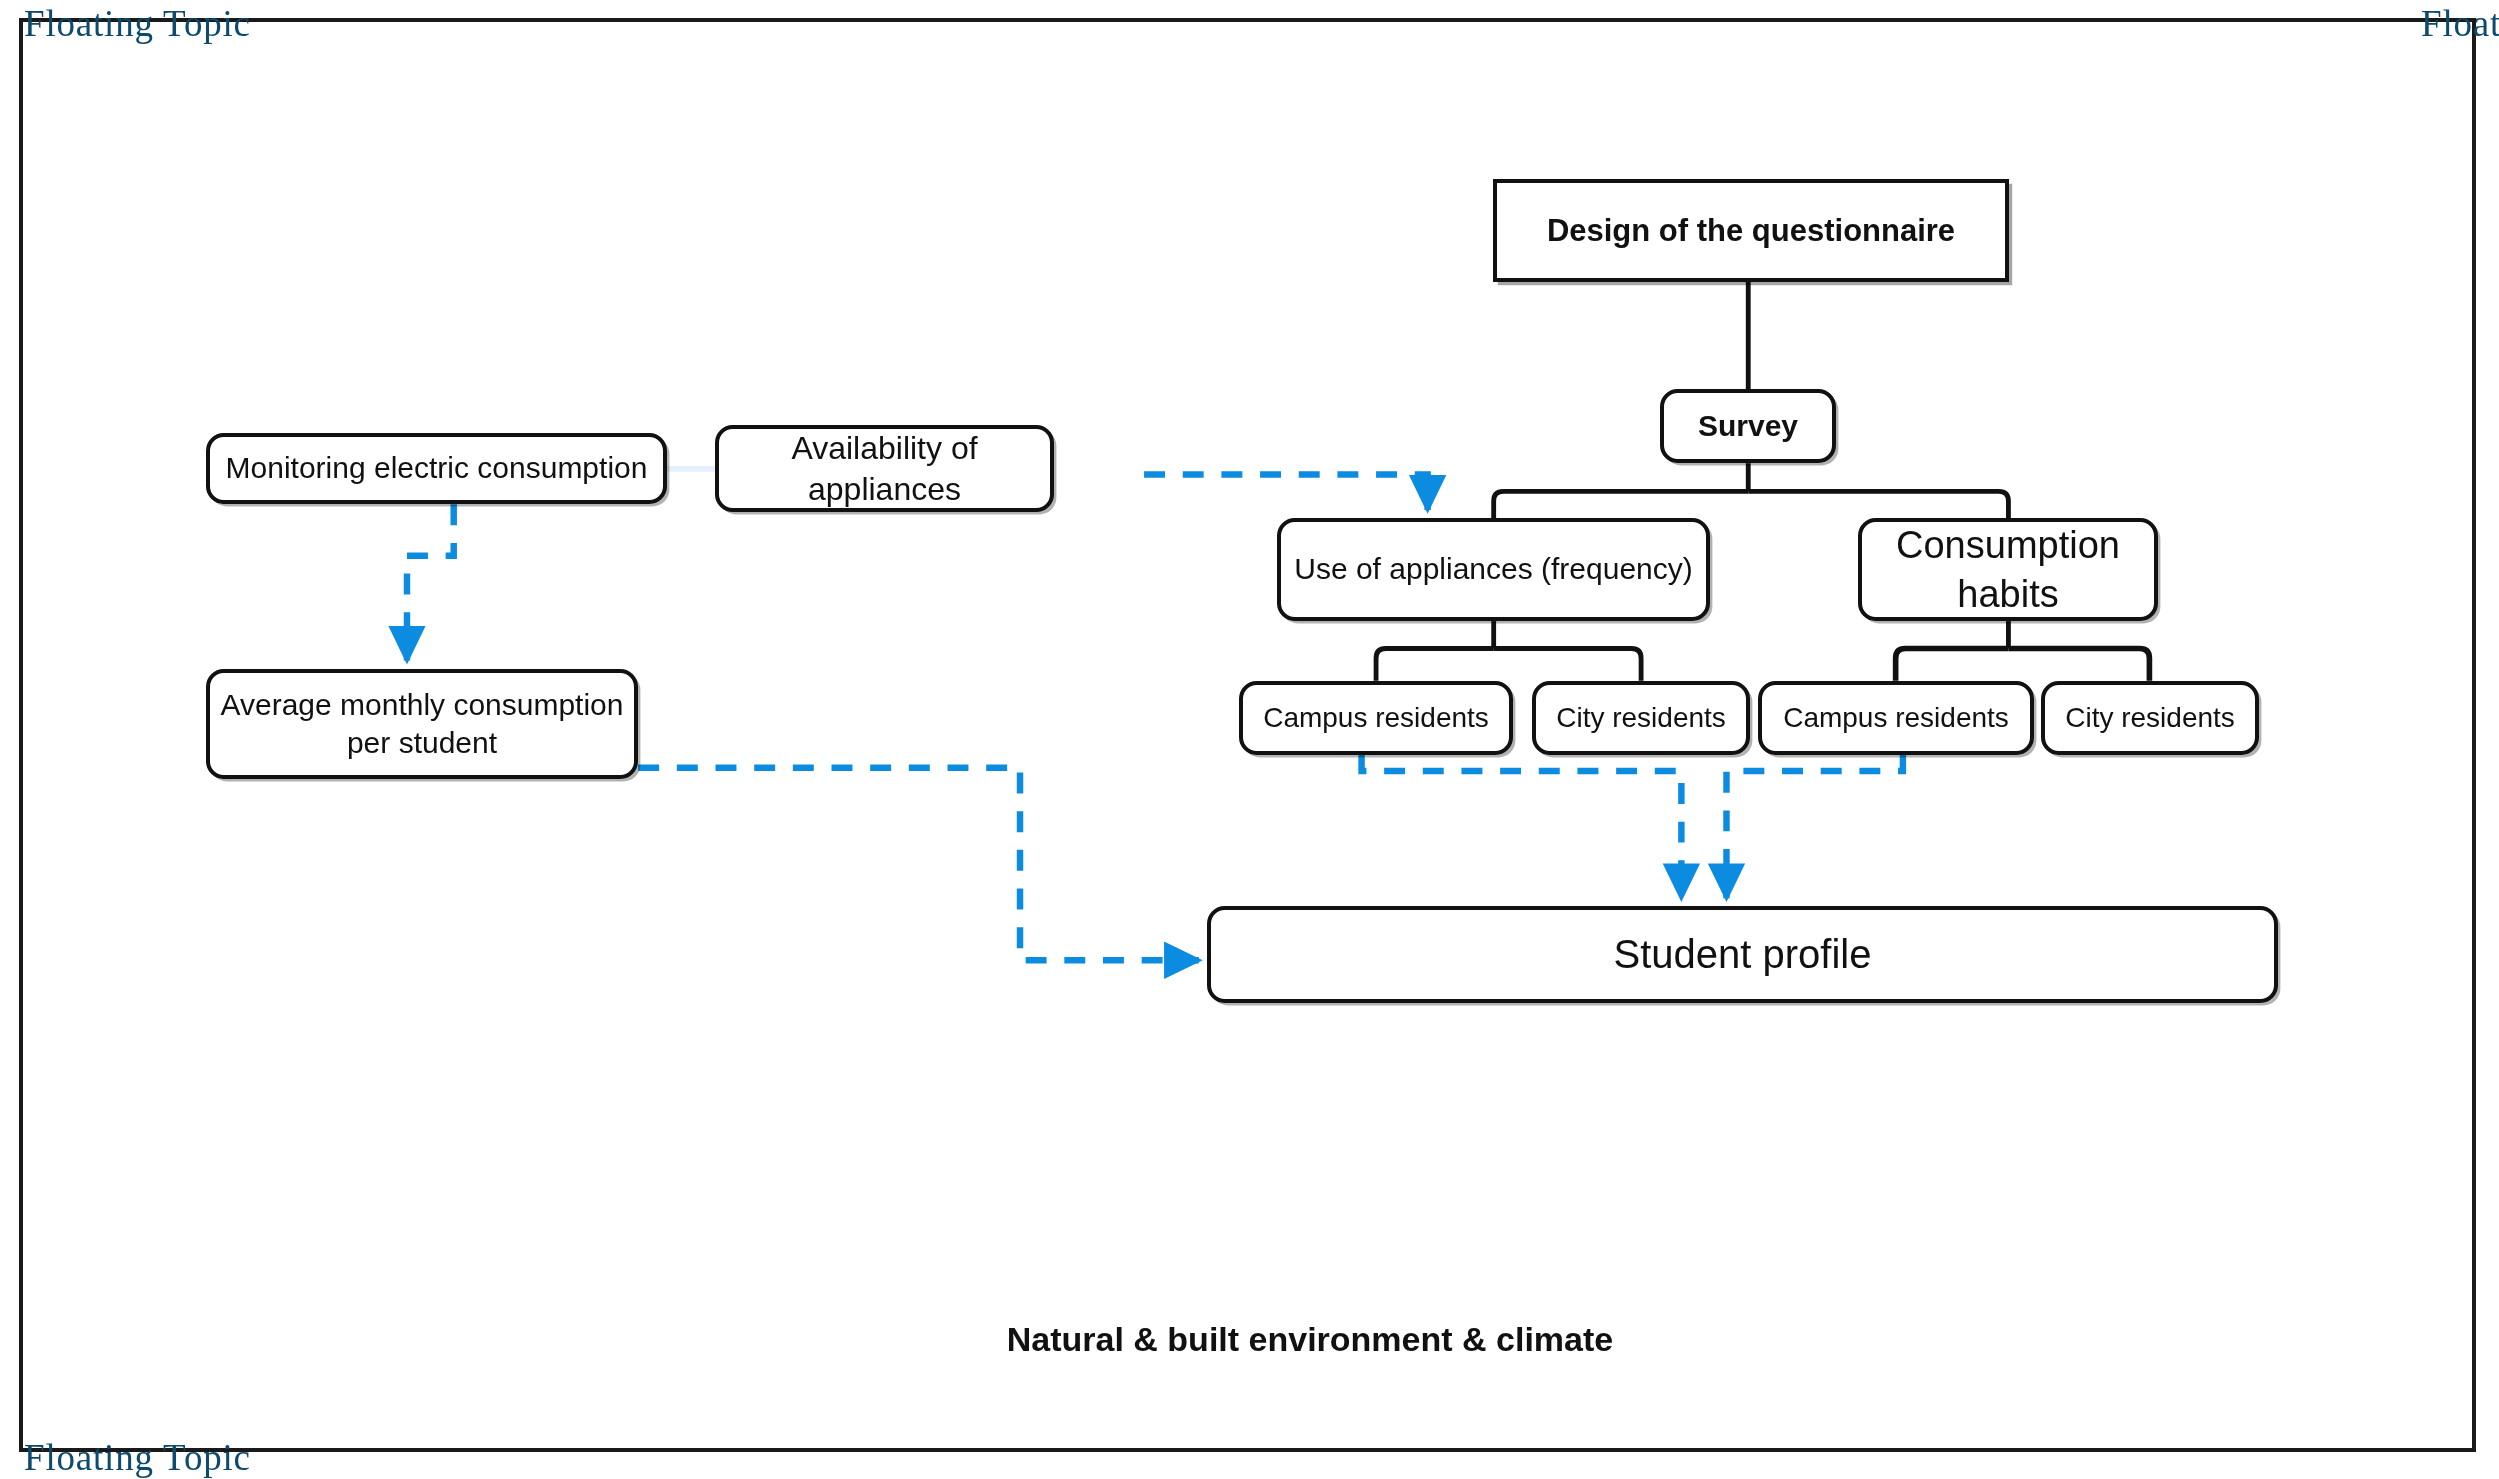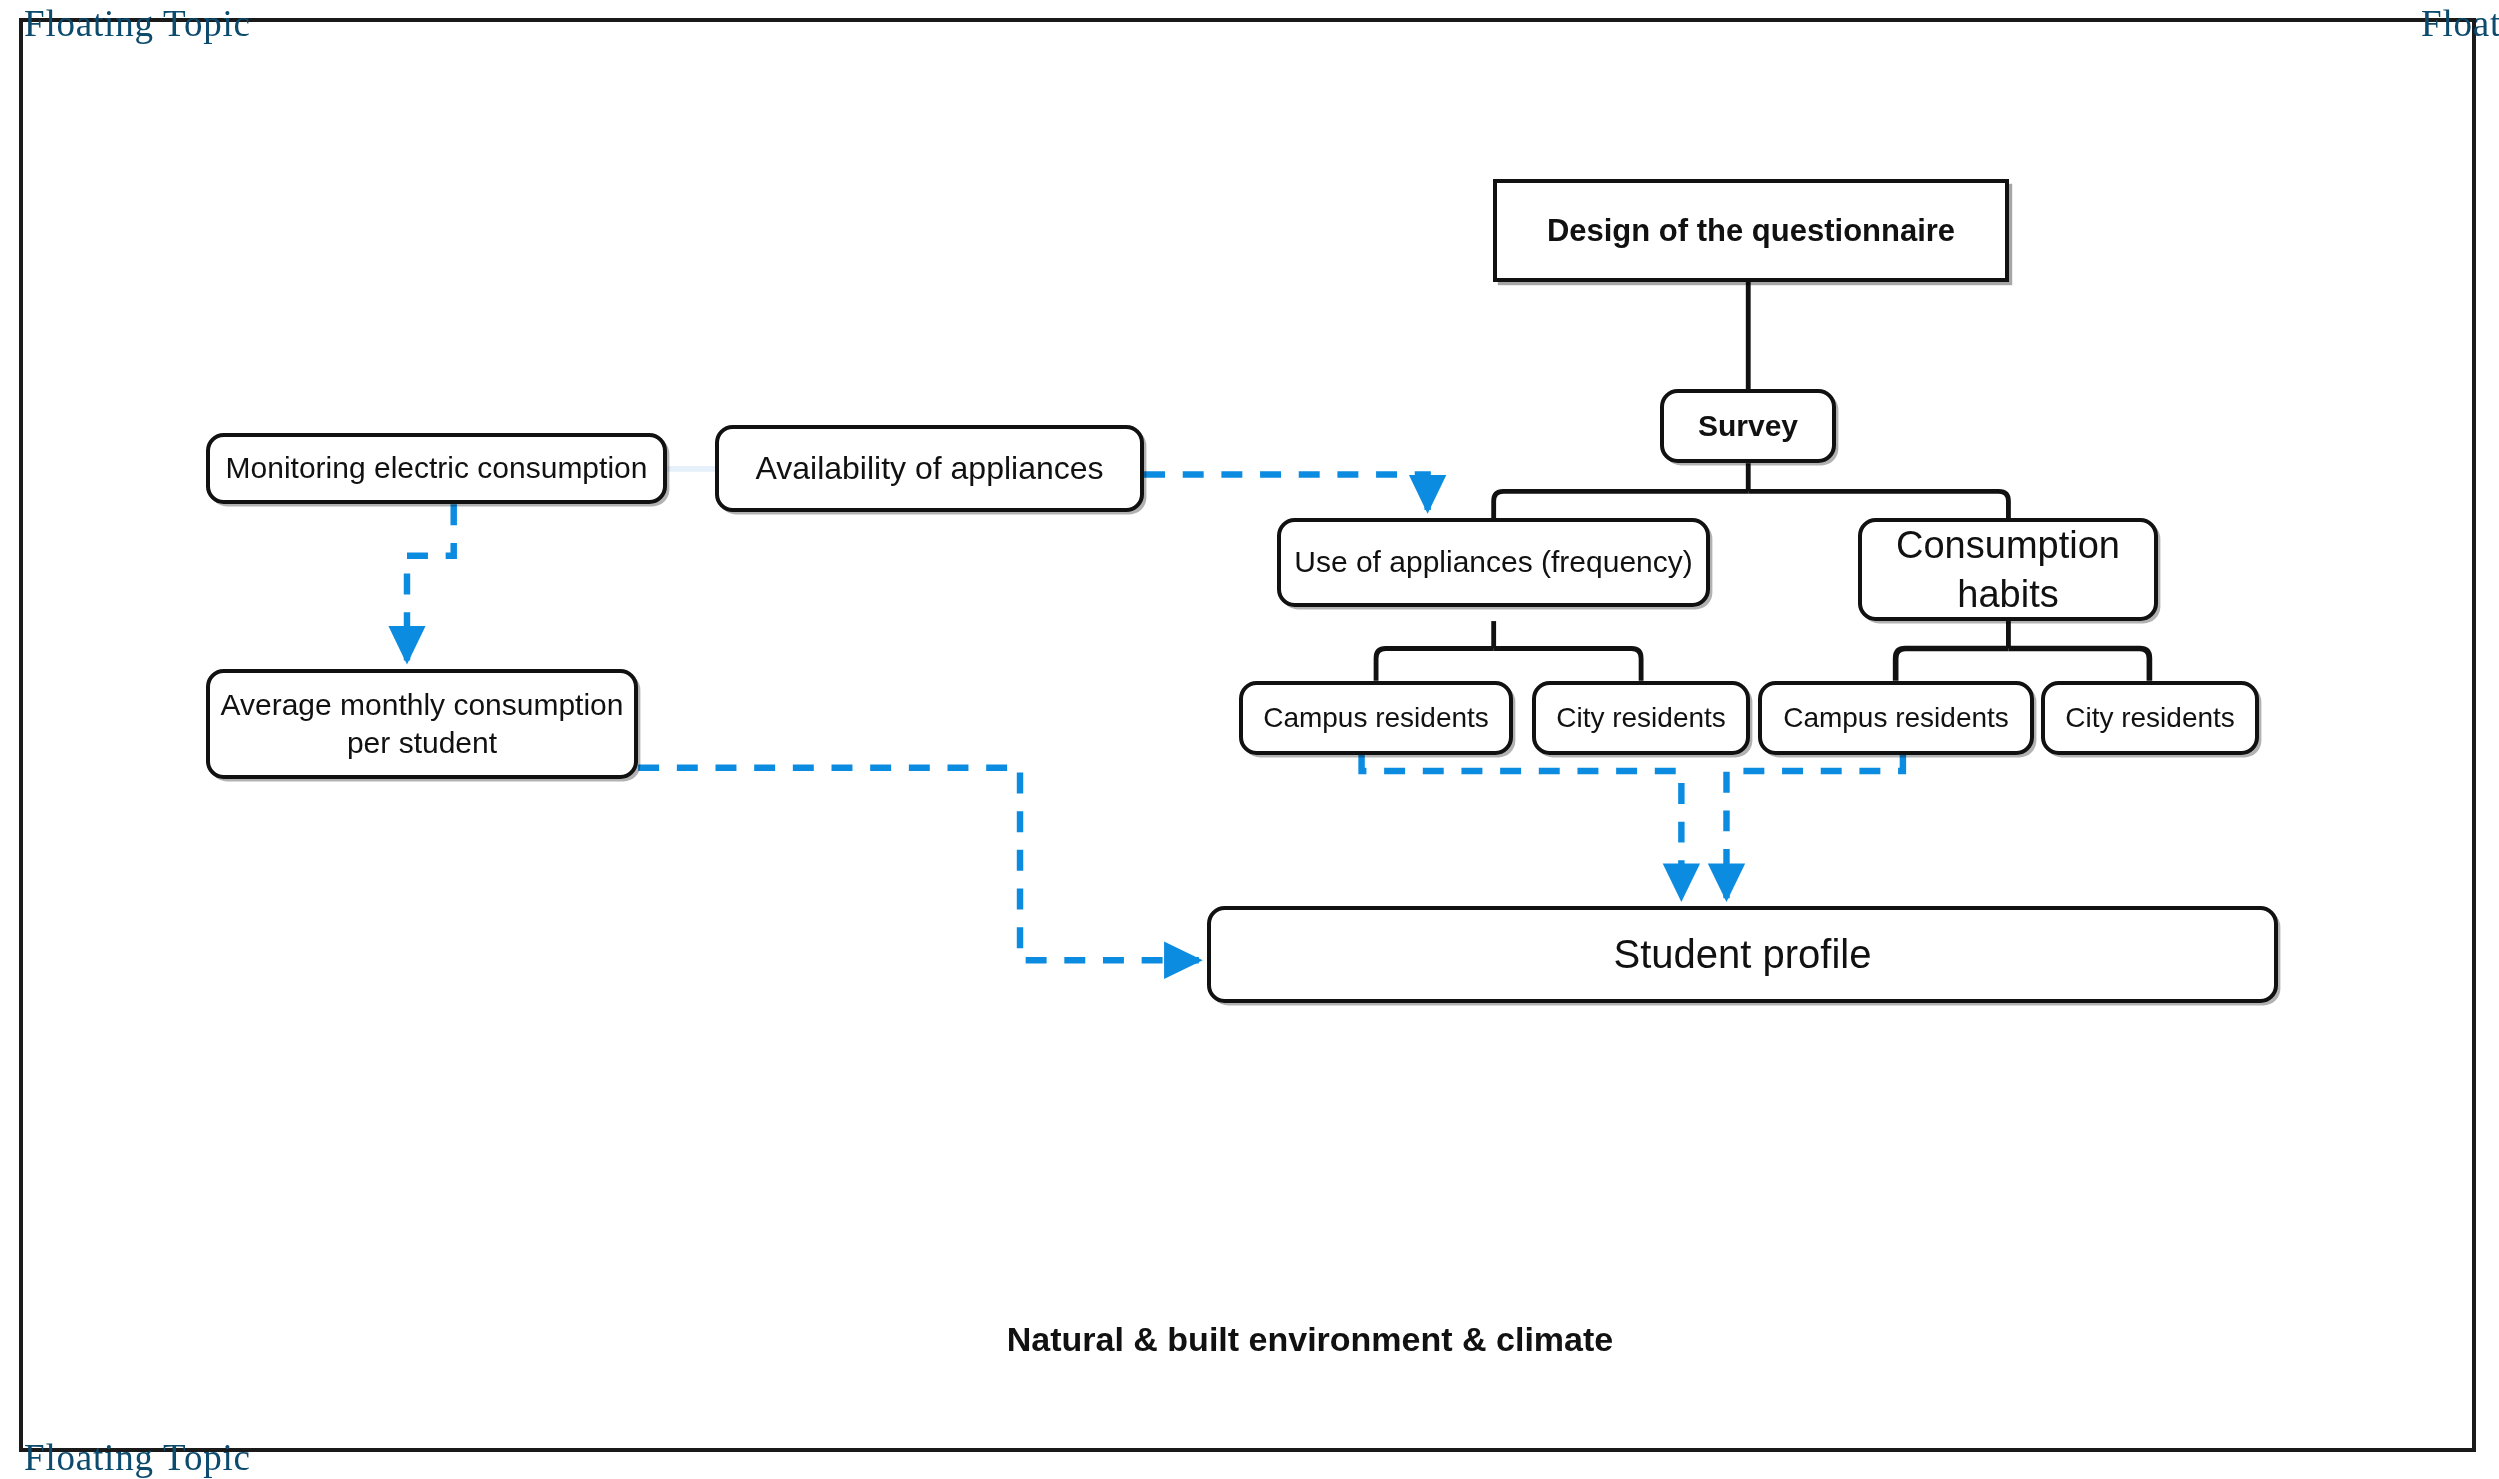--- a/index.html
+++ b/index.html
@@ -58,28 +58,28 @@
     line-height:1.28;
     box-shadow:3.2px 3.2px 0 -0.8px rgba(0,0,0,0.30);
   }
   .node.rounded{ border-radius:17.7px; }
   .node.sharp{ border-radius:0; box-shadow:4px 4px 0 -0.8px rgba(0,0,0,0.35); }
   .node.bold{ font-weight:bold; }
 
   
   #n-design      { left:1493px; top:179px;  width:516px;  height:103px; font-size:31px; }
   #n-survey      { left:1660px; top:389px;  width:176px;  height:74px;  font-size:30px; }
-  #n-useapp      { left:1277px; top:518px;  width:433px;  height:89px; font-size:30px; }
+  #n-useapp      { left:1277px; top:518px;  width:433px;  height:103px; font-size:30px; }
   #n-habits      { left:1858px; top:518px;  width:300px;  height:103px; font-size:38px; }
   #n-camp1       { left:1239px; top:681px;  width:274px;  height:74px;  font-size:28px; }
   #n-city1       { left:1532px; top:681px;  width:218px;  height:74px;  font-size:28px; }
   #n-camp2       { left:1758px; top:681px;  width:276px;  height:74px;  font-size:28px; }
   #n-city2       { left:2041px; top:681px;  width:218px;  height:74px;  font-size:28px; }
   #n-monitor     { left:206px;  top:433px;  width:461px;  height:71px;  font-size:30px; }
-  #n-avail       { left:715px;  top:425px;  width:429px;  height:87px; font-size:32px; }
+  #n-avail       { left:715px;  top:425px;  width:339px;  height:87px; font-size:32px; }
   #n-avgmonth    { left:206px;  top:669px;  width:432px;  height:110px; font-size:30px; }
   #n-student     { left:1207px; top:906px; width:1071px; height:97px; font-size:40px; }
 
   
   #caption{
     position:absolute;
     left:0; top:1320px; width:2500px;
     text-align:center;
     font-size:34px;
     font-weight:bold;

